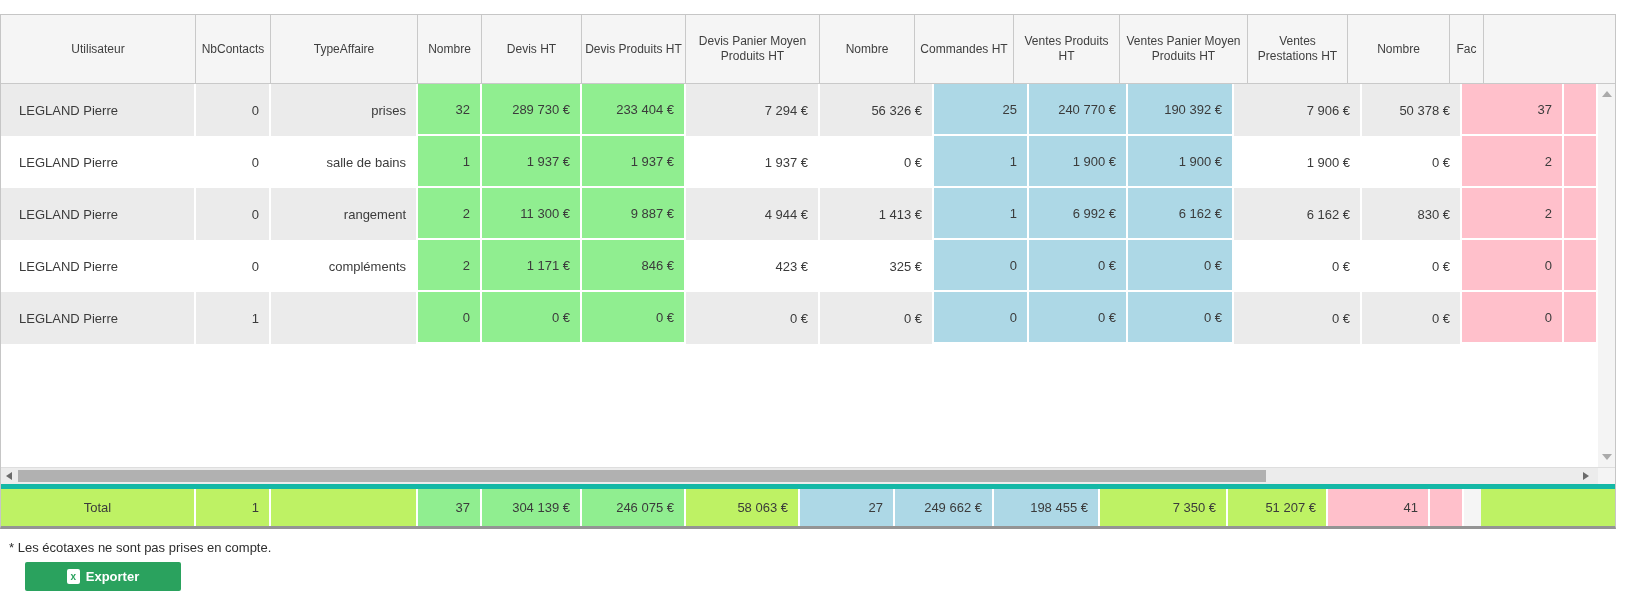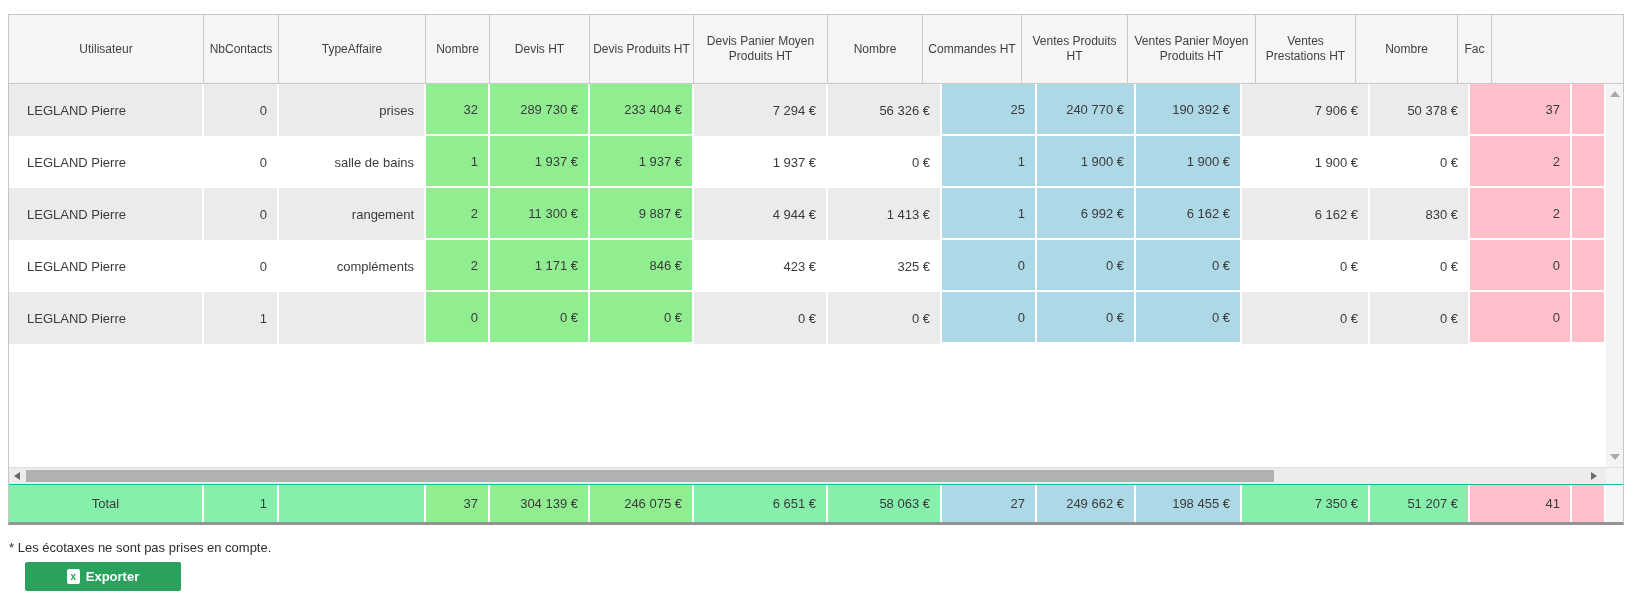--- a/index.html
+++ b/index.html
@@ -1,20 +1,20 @@
 <!DOCTYPE html>
 <html><head>
 <meta charset="utf-8">
 <style>
   html,body{margin:0;padding:0;background:#fff;}
   body{font-family:"Liberation Sans",sans-serif;-webkit-font-smoothing:antialiased;}
   .page{position:relative;width:1629px;height:601px;background:#fff;overflow:hidden;}
 
   
-  .grid{position:absolute;left:8px;top:14px;width:1614px;box-sizing:content-box;
+  .grid{position:absolute;left:0;top:14px;width:1614px;box-sizing:content-box;
         border:1px solid #c6c6c6;border-bottom:3px solid #949494;background:#fff;}
 
   
   .hdr-row{display:flex;height:68px;background:#f5f5f5;border-bottom:1px solid #c9c9c9;}
   .hc{flex:0 0 auto;box-sizing:border-box;display:flex;align-items:center;justify-content:center;
       text-align:center;font-size:12px;line-height:15px;color:#3f3f3f;
       border-right:1px solid #c9c9c9;padding:0 3px;overflow:hidden;}
   .hdr-corner{flex:0 0 17px;background:#f5f5f5;}
 
   
@@ -41,21 +41,21 @@
   
   .hscroll{position:relative;height:17px;background:#ececec;border-top:1px solid #dedede;box-sizing:border-box;}
   .tri-left{position:absolute;left:5px;top:4px;width:0;height:0;
             border-top:4px solid transparent;border-bottom:4px solid transparent;border-right:6px solid #6b6b6b;}
   .h-thumb{position:absolute;left:17px;top:2px;height:12px;width:1248px;background:#b1b1b1;}
   .tri-right{position:absolute;right:26px;top:4px;width:0;height:0;
              border-top:4px solid transparent;border-bottom:4px solid transparent;border-left:6px solid #6b6b6b;}
   .h-corner{position:absolute;right:0;top:0;width:17px;height:16px;background:#f4f4f4;}
 
   
-  .total-row{display:flex;height:37px;background:#86efac;border-top:1px solid #14b8a6;}
+  .total-row{display:flex;height:37px;background:#bef264;border-top:5px solid #14b8a6;}
   .total-row .bc{background:transparent;}
   .total-spacer{flex:0 0 17px;background:#f5f5f5;}
 
   
   .c0{width:195px}.c1{width:75px}.c2{width:147px}.c3{width:64px}.c4{width:100px}
   .c5{width:104px}.c6{width:134px}.c7{width:114px}.c8{width:95px}.c9{width:99px}
   .c10{width:106px}.c11{width:128px}.c12{width:100px}.c13{width:102px}.c14{width:34px}
 
   
   .footnote{position:absolute;left:9px;top:540px;font-size:13px;color:#2e2e2e;}
@@ -195,21 +195,20 @@
     </div>
 
     <div class="total-row">
 
       <div class="bc c0 center">Total</div>
         <div class="bc c1">1</div>
         <div class="bc c2"></div>
         <div class="bc c3" style="background: rgb(144, 238, 144);">37</div>
         <div class="bc c4" style="background: rgb(144, 238, 144);">304 139 €</div>
         <div class="bc c5" style="background: rgb(144, 238, 144);">246 075 €</div>
-        <div class="bc c6">6 651 €</div>
         <div class="bc c7">58 063 €</div>
         <div class="bc c8" style="background: rgb(173, 216, 230);">27</div>
         <div class="bc c9" style="background: rgb(173, 216, 230);">249 662 €</div>
         <div class="bc c10" style="background: rgb(173, 216, 230); padding-left: 48px;">198 455 €</div>
         <div class="bc c11">7 350 €</div>
         <div class="bc c12">51 207 €</div>
         <div class="bc c13" style="background: rgb(255, 192, 203);">41</div>
         <div class="bc c14" style="background: rgb(255, 192, 203);"></div>
         <div class="total-spacer"></div>
     </div>

